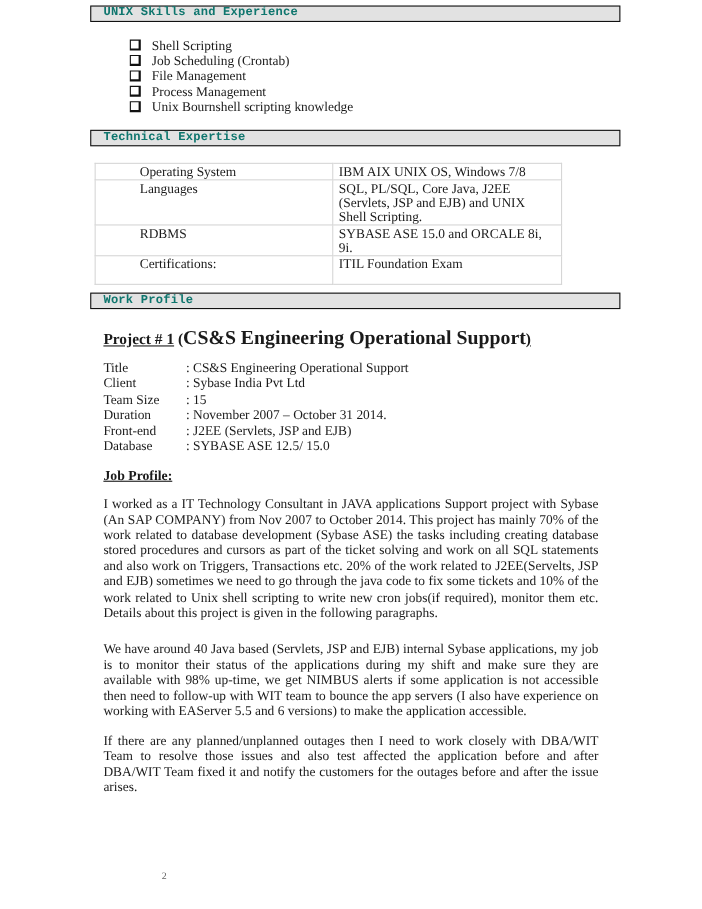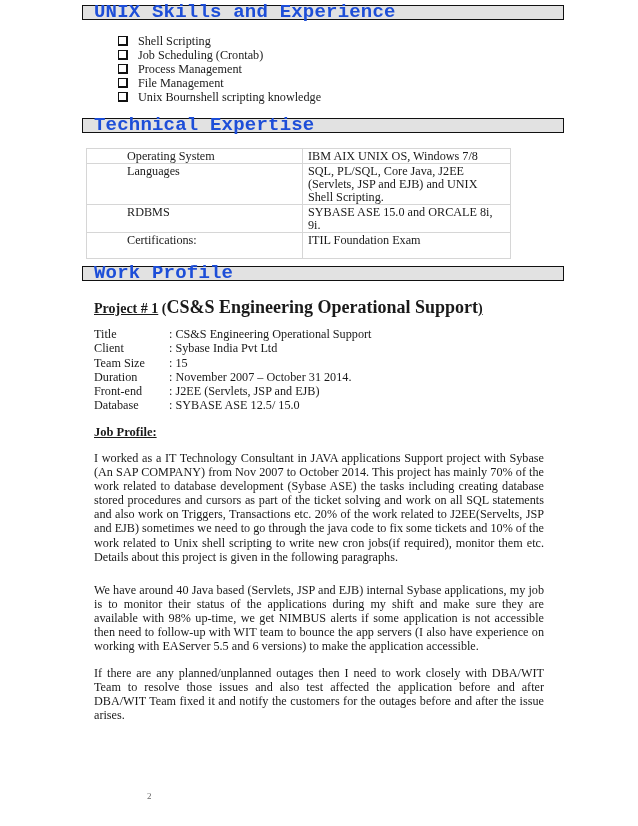--- a/index.html
+++ b/index.html
@@ -17,25 +17,25 @@
     }
     .section-bar {
       position: absolute;
       left: 82px;
       width: 469px;
       height: 13px;
       background: #e2e2e2;
       border: 1px solid #111;
       font-family: "Liberation Mono", "DejaVu Sans Mono", monospace;
       font-weight: bold;
-      font-size: 19px;
+      font-size: 11px;
       line-height: 13px;
       padding-left: 11px;
       box-sizing: content-box;
-      color: #1d4ed8;
+      color: #0f766e;
       letter-spacing: 0.2px;
     }
     .bullets {
       position: absolute;
       left: 118px;
       top: 34px;
       margin: 0;
       padding: 0;
       list-style: none;
       font-size: 12.2px;
@@ -136,25 +136,25 @@
   <li>
     <span class="box-icon"></span>
     <span>Shell Scripting</span>
   </li>
   <li>
     <span class="box-icon"></span>
     <span>Job Scheduling (Crontab)</span>
   </li>
   <li>
     <span class="box-icon"></span>
+    <span>File Management</span>
+  </li>
+  <li>
+    <span class="box-icon"></span>
     <span>Process Management</span>
-  </li>
-  <li>
-    <span class="box-icon"></span>
-    <span>File Management</span>
   </li>
   <li>
     <span class="box-icon"></span>
     <span>Unix Bournshell scripting knowledge</span>
   </li>
 </ul>
 
 <div class="section-bar" style="top:118px;">Technical Expertise</div>
 
 <table class="tech">

